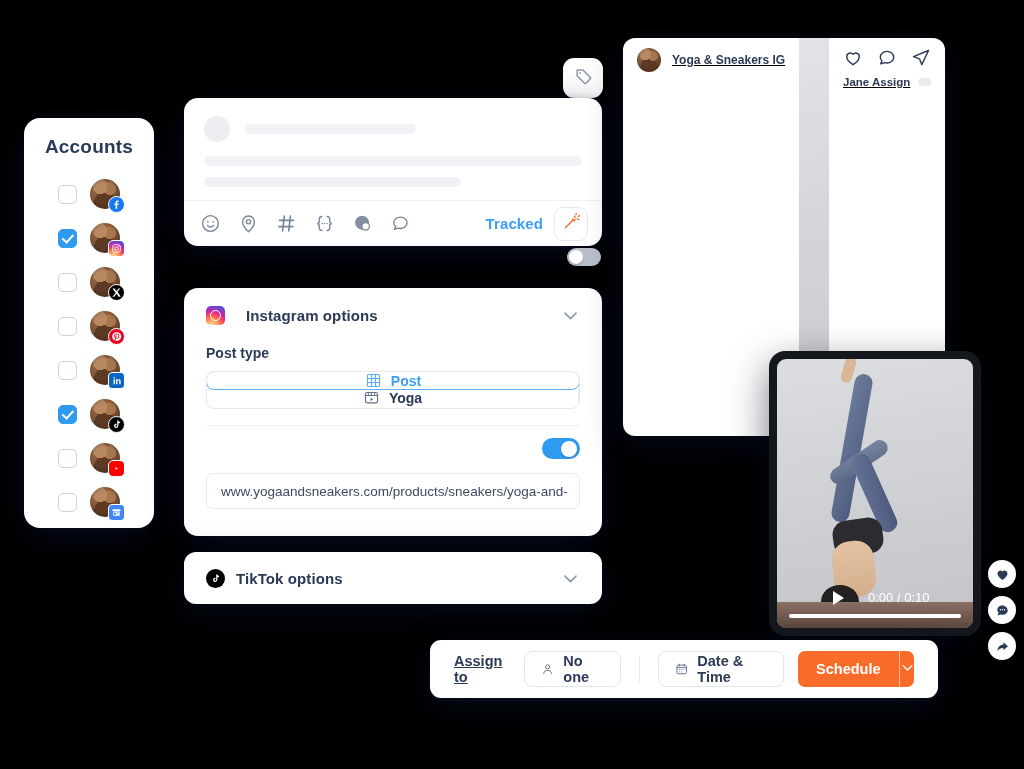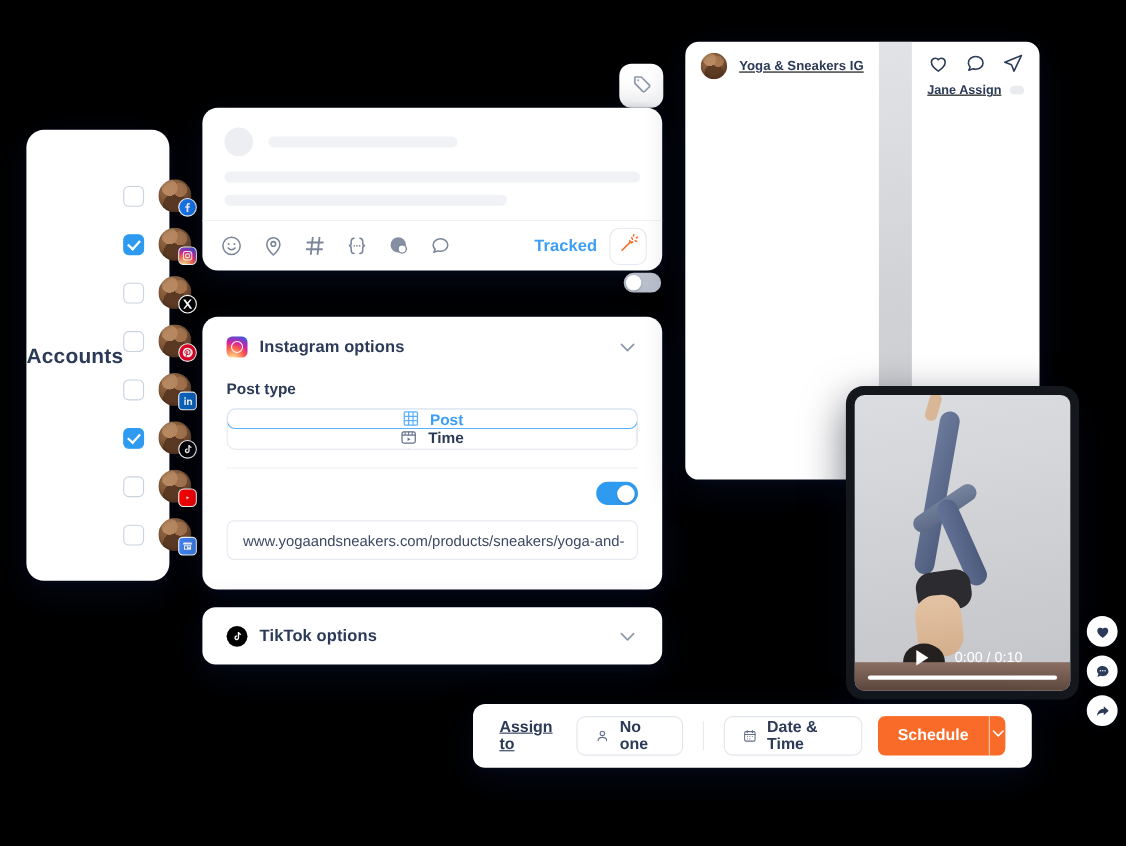--- a/index.html
+++ b/index.html
@@ -16,21 +16,21 @@
     position: absolute;
     background: #ffffff;
     border-radius: 14px;
     box-shadow: 0 10px 34px rgba(10,20,50,.45), 0 2px 8px rgba(10,20,50,.30);
   }
 
   
   #accounts {
     left: 24px; top: 118px; width: 130px; height: 410px;
     border-radius: 16px;
-    display: flex; flex-direction: row; align-items: center;
+    display: flex; flex-direction: column; align-items: center;
     padding-top: 18px;
   }
   #accounts-title {
     font-size: 19px; font-weight: 700; color: #2b3a57;
     letter-spacing: .2px; margin-bottom: 14px;
   }
   .acct-row {
     display: flex; align-items: center; gap: 13px;
     height: 44px;
   }
@@ -131,21 +131,21 @@
   #composer-toggle .knob {
     width: 14px; height: 14px; border-radius: 50%; background: #fff; margin-left: 2px;
     box-shadow: 0 1px 2px rgba(0,0,0,.25);
   }
 
   
   #ig-options {
     left: 184px; top: 288px; width: 418px; height: 248px;
     border-radius: 14px; padding: 18px 22px;
   }
-  .panel-head { display: flex; align-items: center; gap: 11px; }
+  .panel-head { display: flex; align-items: center; gap: 21px; }
   .ig-glyph {
     width: 19px; height: 19px; border-radius: 5px; flex: 0 0 auto;
     background: radial-gradient(circle at 30% 108%, #fdf497 0%, #fd5949 45%, #d6249f 62%, #285AEB 95%);
     display: flex; align-items: center; justify-content: center;
   }
   .ig-glyph::after {
     content: ""; width: 9px; height: 9px; border-radius: 50%;
     border: 1.6px solid #fff;
   }
   .tt-glyph {
@@ -530,21 +530,21 @@
         </div>
         <div class="seg">
           <span class="si">
             <svg viewBox="0 0 24 24" fill="none" stroke="currentColor" stroke-width="1.6">
               <rect x="3.5" y="5" width="17" height="14.5" rx="2.4"></rect>
               <path d="M3.5 9.2h17"></path>
               <path d="M7.5 5v4.2M12 5v4.2M16.5 5v4.2" stroke-width="1.3"></path>
               <path d="M10.6 12.4v4.4l3.8-2.2-3.8-2.2Z" fill="currentColor" stroke="none"></path>
             </svg>
           </span>
-          <span>Time</span>
+          <span>Yoga</span>
         </div>
         <div class="seg">
           <span class="si">
             <svg viewBox="0 0 24 24" fill="none" stroke="currentColor" stroke-width="1.6">
               <circle cx="12" cy="12" r="8.4" stroke-dasharray="3 2.6"></circle>
               <path d="M12 8.4v7.2M8.4 12h7.2" stroke-linecap="round"></path>
             </svg>
           </span>
           <span>Story</span>
         </div>

